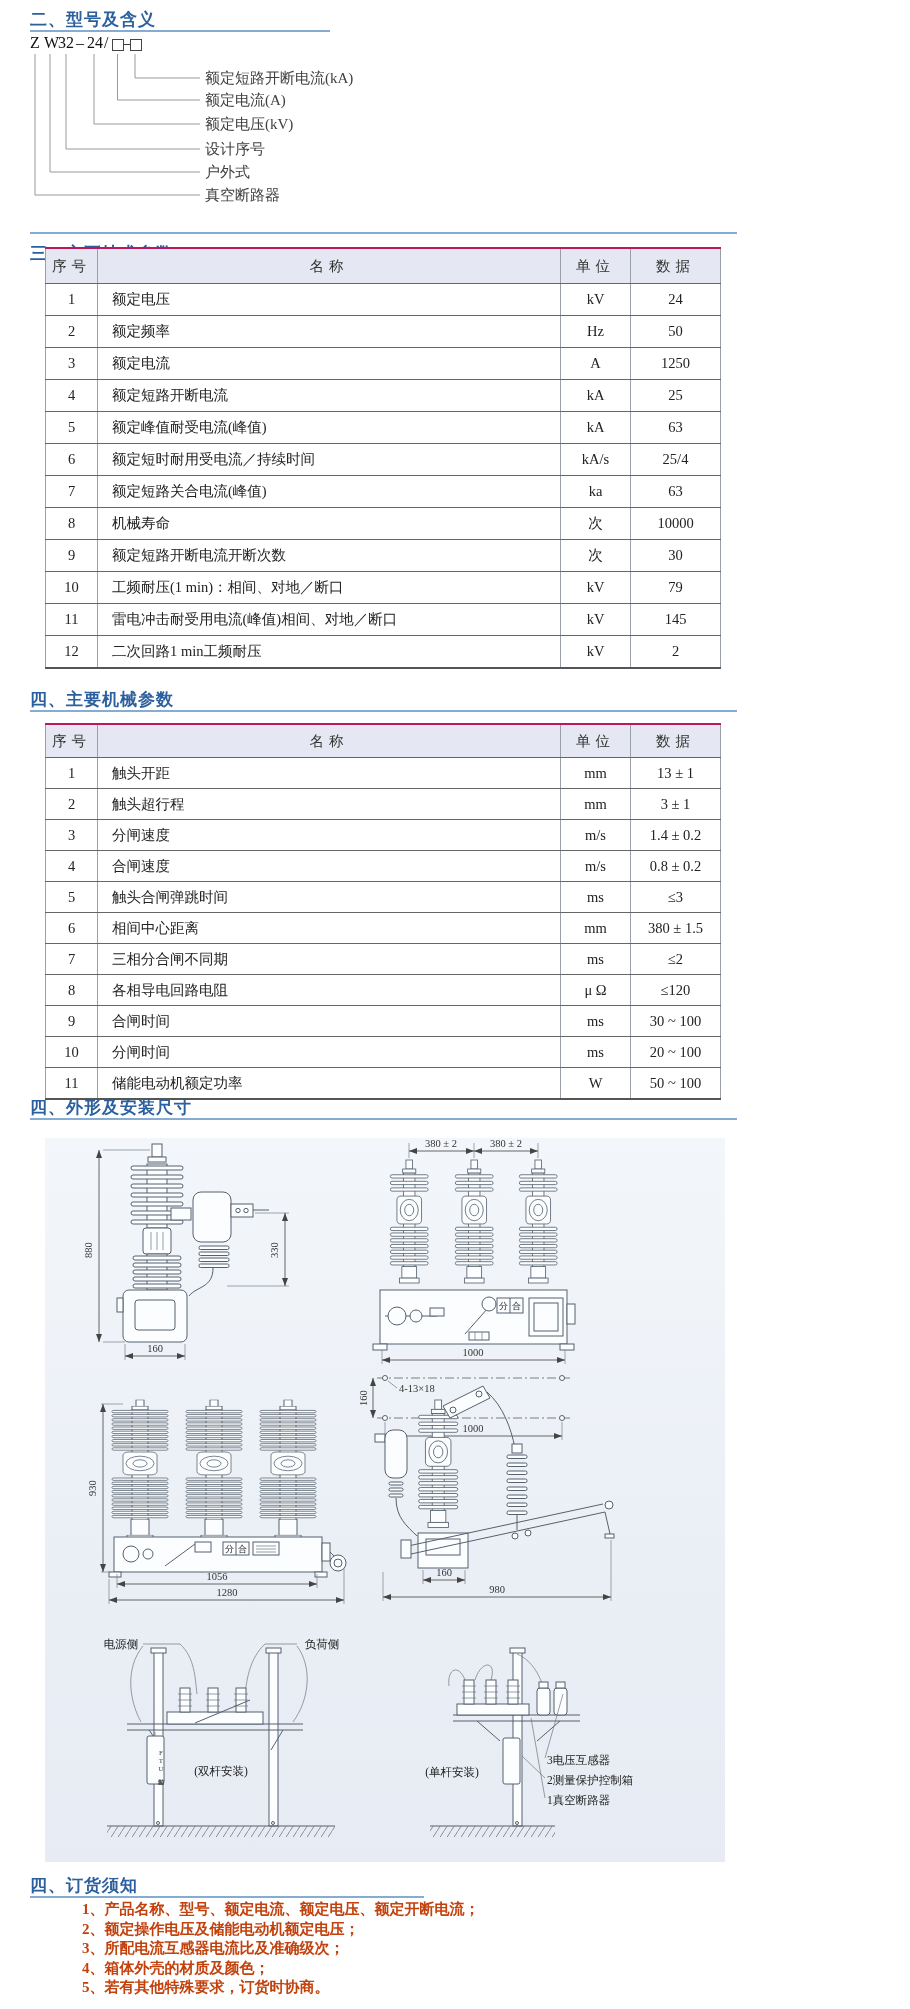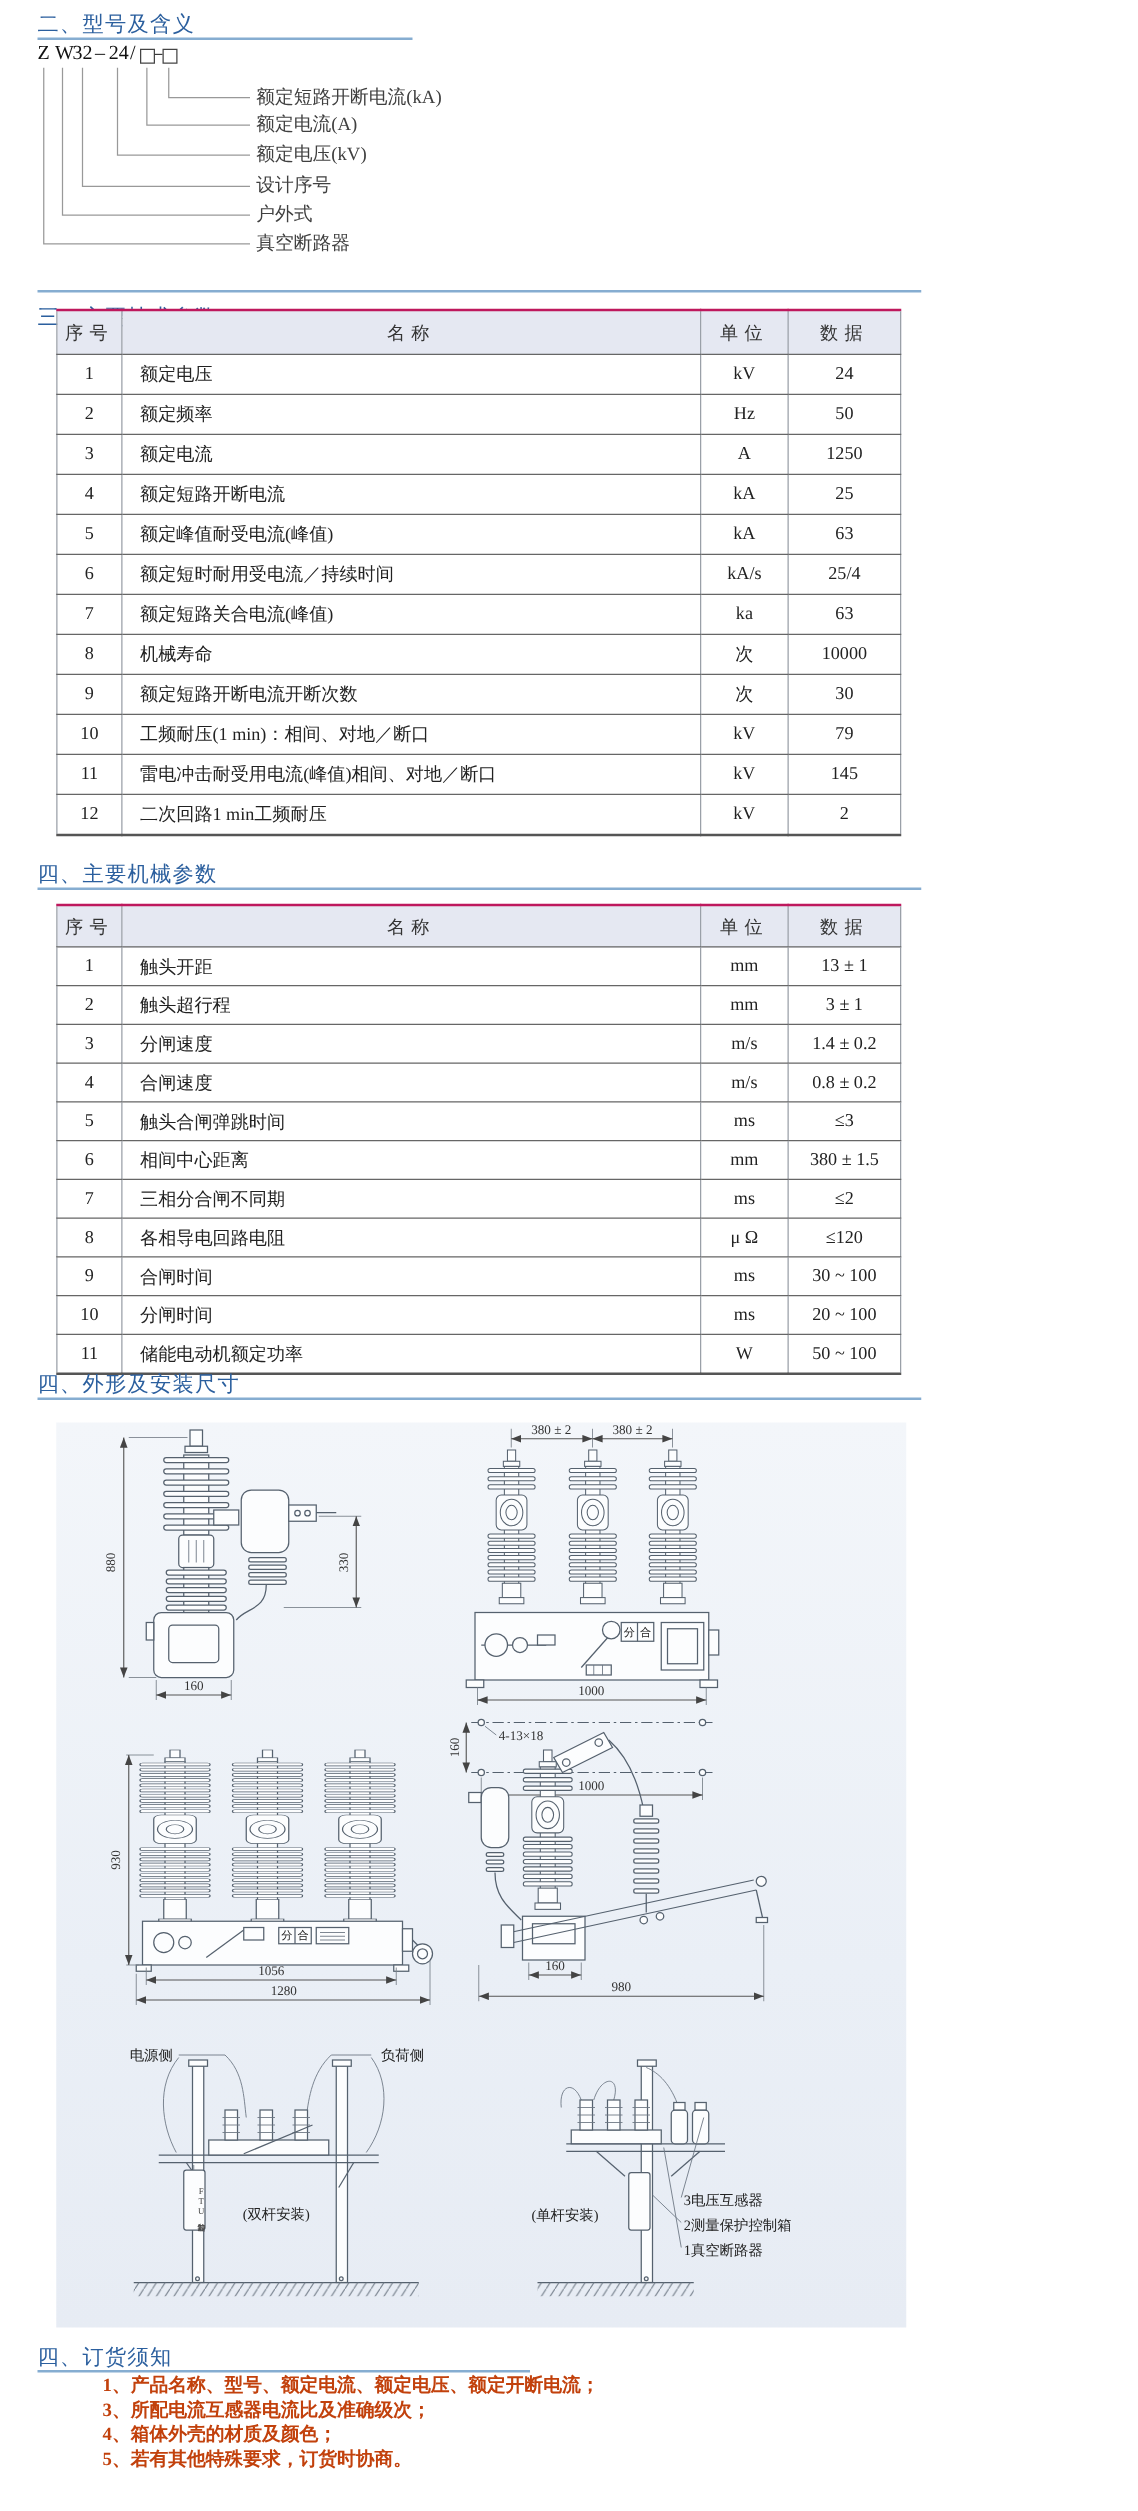--- a/index.html
+++ b/index.html
@@ -1,19 +1,19 @@
 <!DOCTYPE html>
 <html><head>
 <meta charset="utf-8">
 <style>
   html,body{margin:0;padding:0;background:#fff;}
   #page{position:relative;width:910px;height:2009px;background:#ffffff;overflow:hidden;
         font-family:"Liberation Serif","DejaVu Serif",serif;color:#222;}
   .sec-title{position:absolute;left:30px;font-family:"Liberation Sans","DejaVu Sans",sans-serif;
-             font-weight:normal;font-size:17px;letter-spacing:1px;color:#2b5f9e;white-space:nowrap;}
+             font-weight:bold;font-size:17px;letter-spacing:1px;color:#2b5f9e;white-space:nowrap;}
   .sec-rule{position:absolute;left:30px;height:2px;background:#86add1;}
   
   .mchar{position:absolute;top:34px;font-size:16px;color:#111;white-space:nowrap;}
   .mbox{position:absolute;top:39px;width:10px;height:10px;border:1px solid #444;background:#fff;}
   .mlabel{position:absolute;left:205px;height:20px;line-height:20px;font-size:15px;color:#404040;white-space:nowrap;}
   
   .tbl{position:absolute;left:45px;width:675px;border-collapse:collapse;table-layout:fixed;
        font-size:14.5px;color:#222;border-top:2px solid #be185d;border-bottom:2px solid #555;}
   .tbl th{background:#e5e8f2;font-weight:normal;letter-spacing:5px;color:#333;
           border:1px solid #9aa0a8;border-top-color:#666;border-bottom-color:#666;}
@@ -591,18 +591,19 @@
       <circle class="shape" cx="472" cy="685" r="1.5"></circle>
     </g>
   </svg>
   </div>
   <div class="ftu-label">FTU控制箱</div>
 
   <div class="sec-title" style="top:1874px;">四、订货须知</div>
   <div class="sec-rule" style="top:1896px;width:394px;"></div>
   <div class="order-items">
     <div>1、产品名称、型号、额定电流、额定电压、额定开断电流；</div>
+    <div>2、额定操作电压及储能电动机额定电压；</div>
     <div>3、所配电流互感器电流比及准确级次；</div>
     <div>4、箱体外壳的材质及颜色；</div>
     <div>5、若有其他特殊要求，订货时协商。</div>
   </div>
 
 </div>
 
 </body></html>

